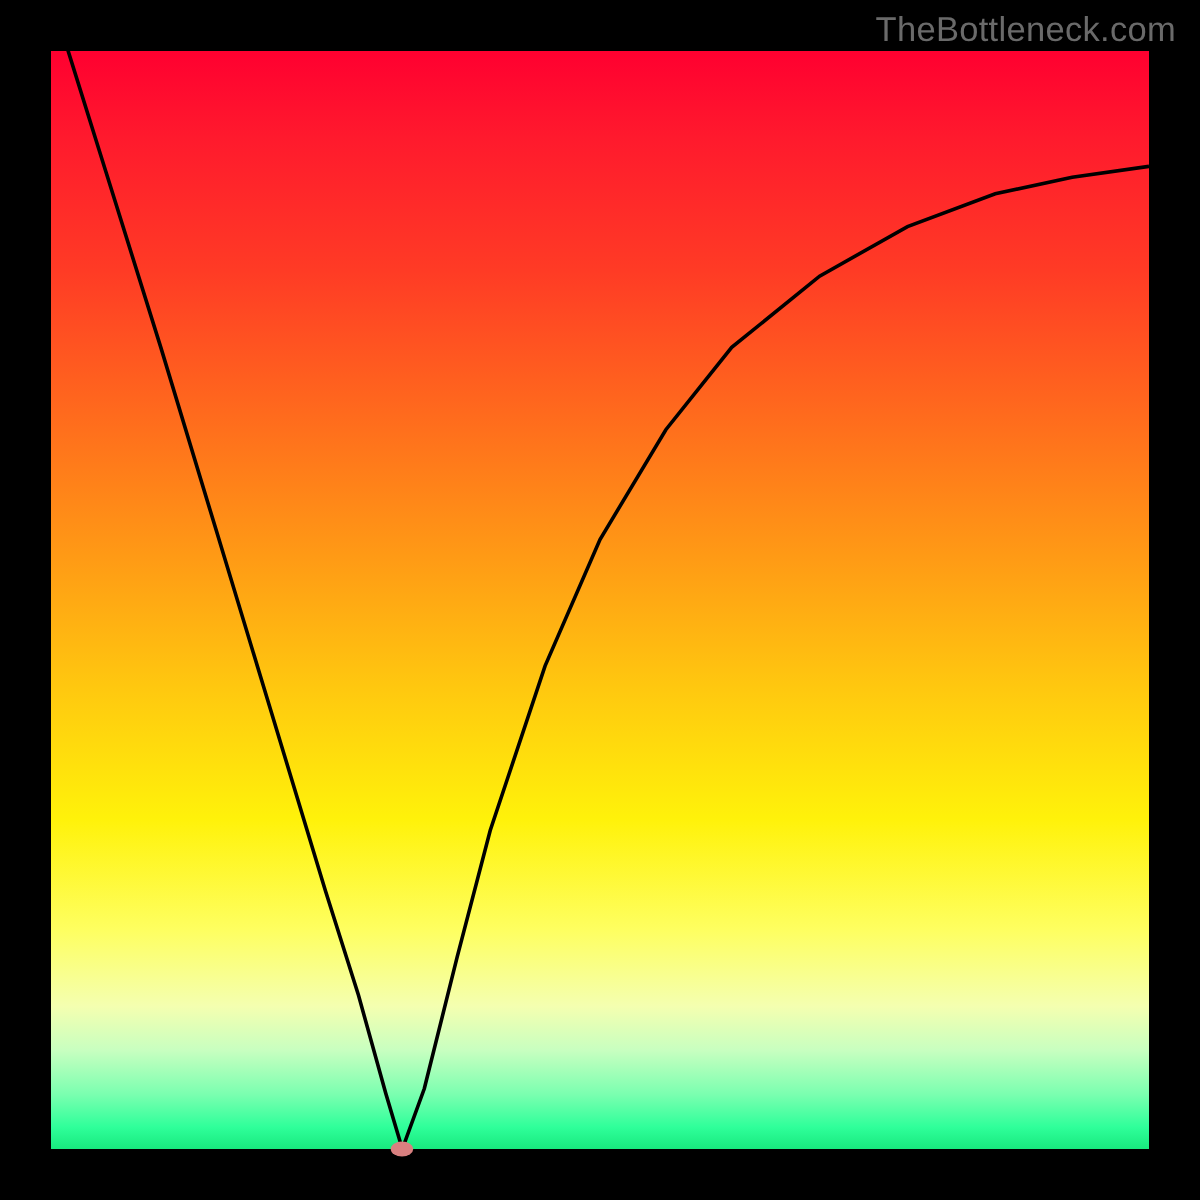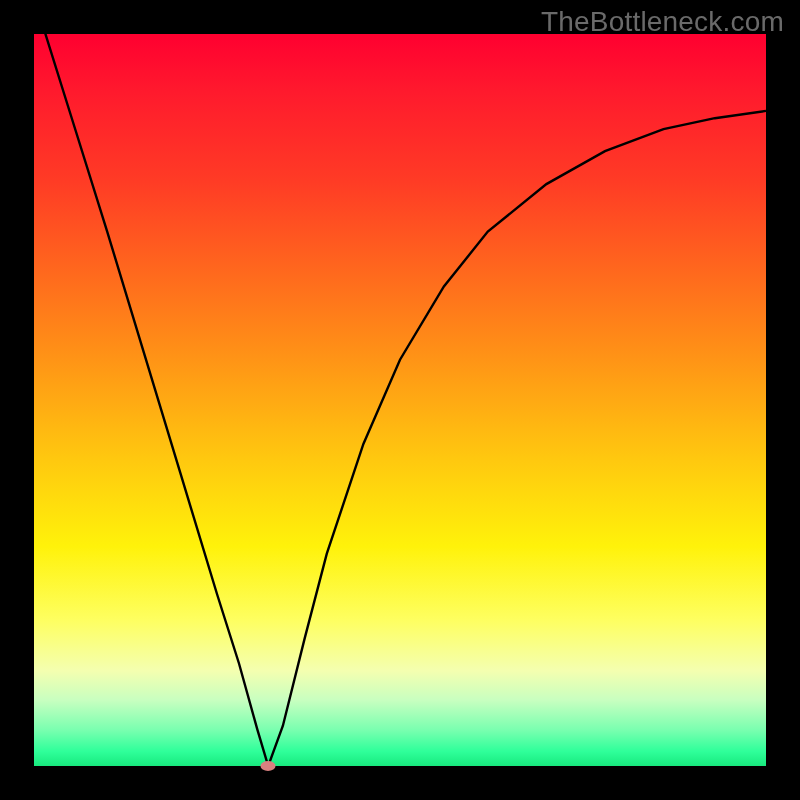--- a/index.html
+++ b/index.html
@@ -46,21 +46,21 @@
     left: 0;
     top: 0;
     width: 732px;
     height: 732px;
   }
   .watermark {
     position: absolute;
     top: 6px;
     right: 16px;
     color: #6a6a6a;
-    font-size: 28px;
+    font-size: 23px;
     font-weight: 400;
     letter-spacing: 0.2px;
   }
   .marker {
     position: absolute;
     width: 15px;
     height: 10px;
     background: #d98080;
     border-radius: 50%;
     transform: translate(-50%, -50%);

